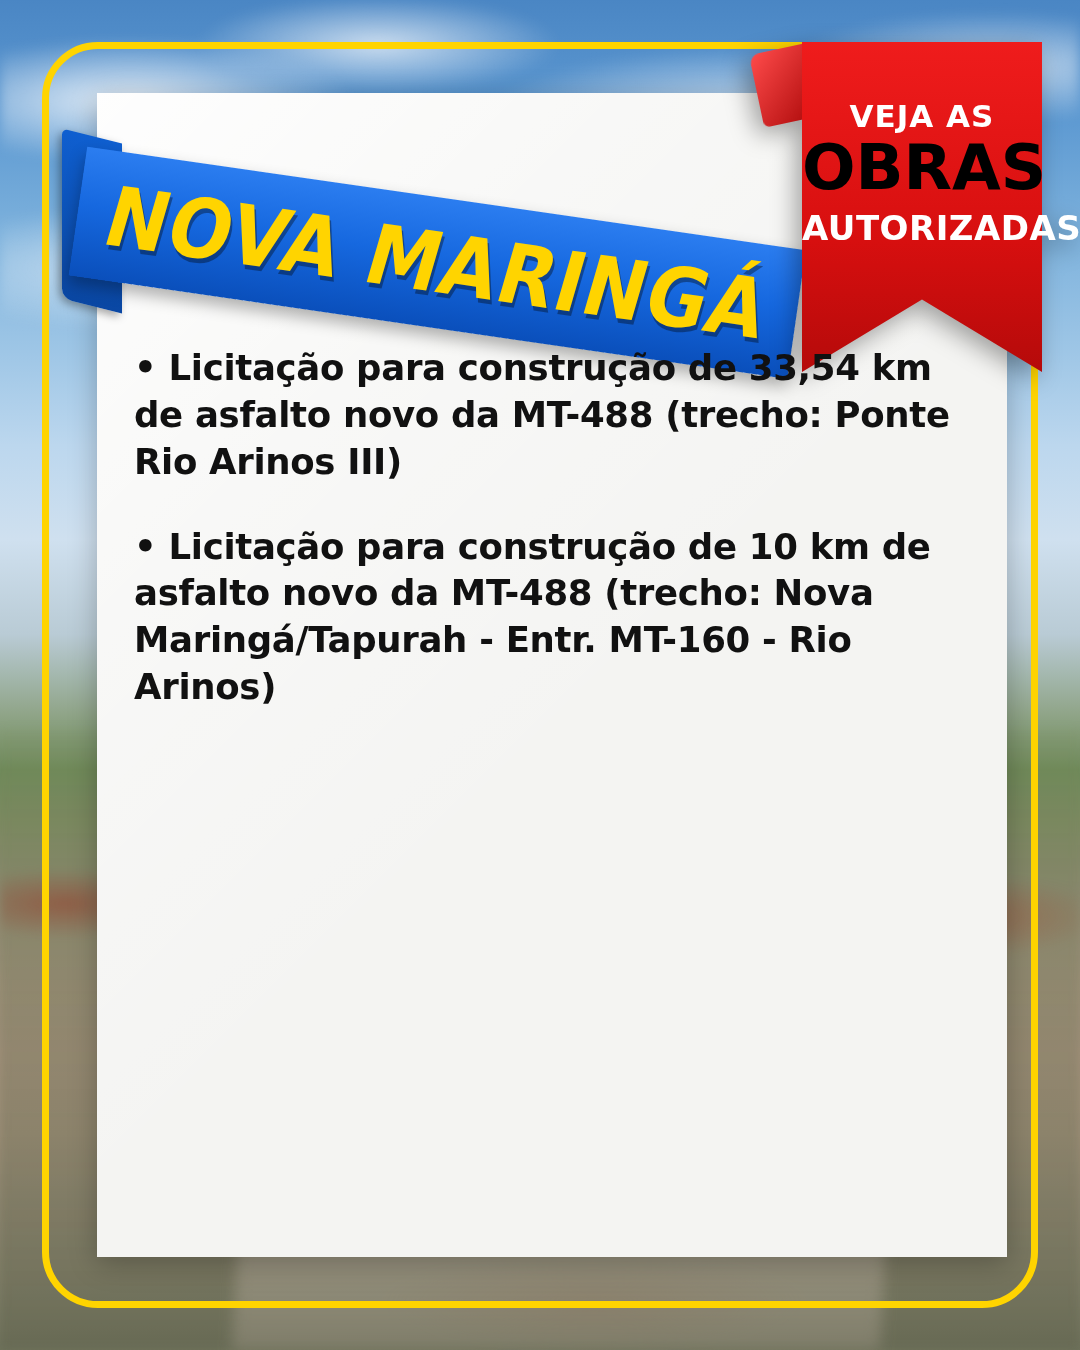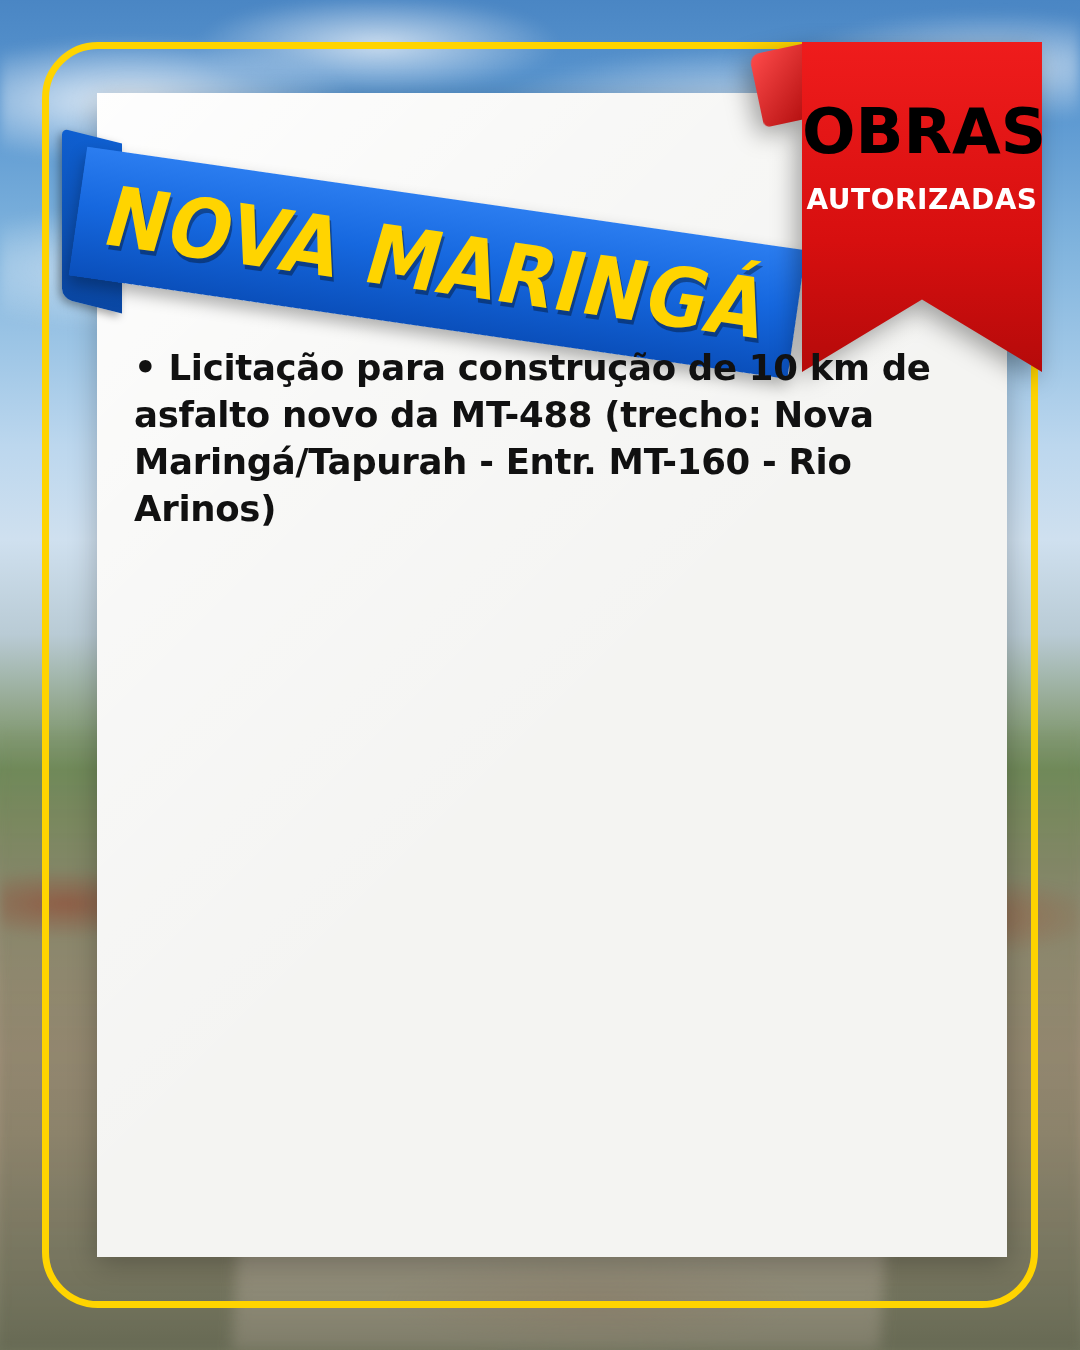--- a/index.html
+++ b/index.html
@@ -181,21 +181,21 @@
     position: absolute;
     inset: 0;
     padding-top: 56px;
     text-align: center;
     color: #fff;
     font-family: "DejaVu Sans", sans-serif;
     font-weight: 700;
   }
   .badge-l1 { font-size: 31px; letter-spacing: 1px; }
   .badge-l2 { font-size: 63px; color: #000000; line-height: 1.02; margin-top: 2px; letter-spacing: 0px; }
-  .badge-l3 { font-size: 28px; letter-spacing: .5px; margin-top: 19px; }
+  .badge-l3 { font-size: 34px; letter-spacing: .5px; margin-top: 8px; }
 
   
   .list {
     position: absolute;
     left: 134px;
     top: 345px;
     width: 840px;
   }
   .item {
     color: #111111;
@@ -228,22 +228,24 @@
     <div class="ribbon-tail-left"></div>
     <div class="ribbon">
       <span class="ribbon-title">NOVA MARINGÁ</span>
     </div>
   </div>
 
   <div class="badge">
     <div class="badge-fold"></div>
     <div class="badge-body"></div>
     <div class="badge-text">
+      <div class="badge-l1">VEJA AS</div>
       <div class="badge-l2">OBRAS</div>
       <div class="badge-l3">AUTORIZADAS</div>
     </div>
   </div>
 
   <div class="list">
+    <div class="item">• Licitação para construção de 33,54 km de asfalto novo da MT-488 (trecho: Ponte Rio Arinos III)</div>
     <div class="item">• Licitação para construção de 10 km de asfalto novo da MT-488 (trecho: Nova Maringá/Tapurah - Entr. MT-160 - Rio Arinos)</div>
   </div>
 
 </div>
 
 </body></html>

